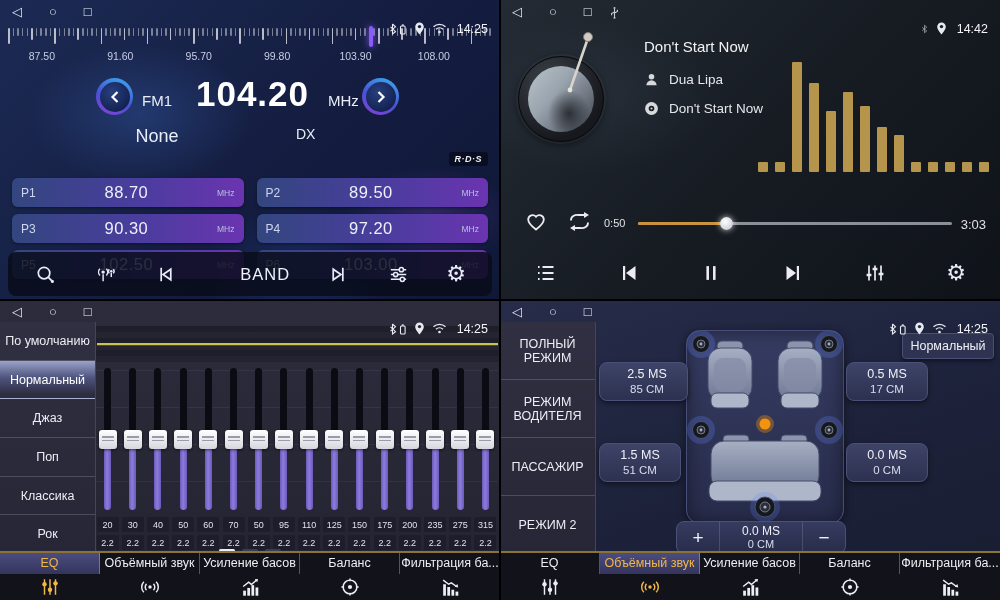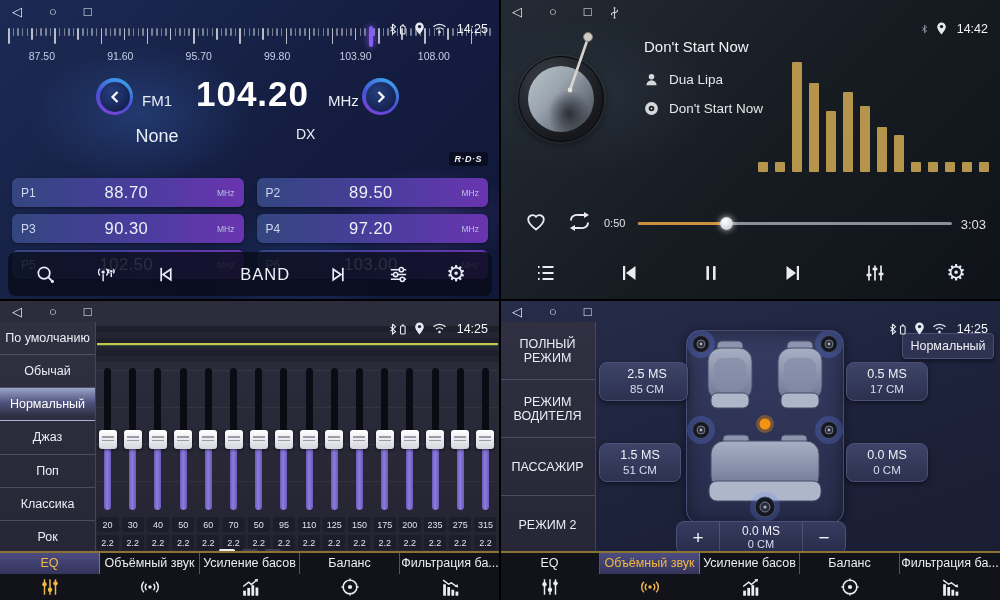--- a/index.html
+++ b/index.html
@@ -575,21 +575,20 @@
               <path d="M1.5 3.8a8.5 8.5 0 0 1 12 0M4 6.3a5 5 0 0 1 7 0"></path>
               <circle cx="7.5" cy="9" r="1.3" fill="#e8eaf2" stroke="none"></circle>
             </svg>
           </span>
         <span class="time">14:25</span>
       </div>
     </div>
 
     <div class="side-list" id="eq-preset-list">
         <div class="side-item">По умолчанию</div>
-        <div class="side-item">Обычай</div>
         <div class="side-item sel">Нормальный</div>
         <div class="side-item">Джаз</div>
         <div class="side-item">Поп</div>
         <div class="side-item">Классика</div>
         <div class="side-item">Рок</div>
       </div>
 
     <div class="eq-curve">
       <div class="eq-yline"></div>
     </div>

